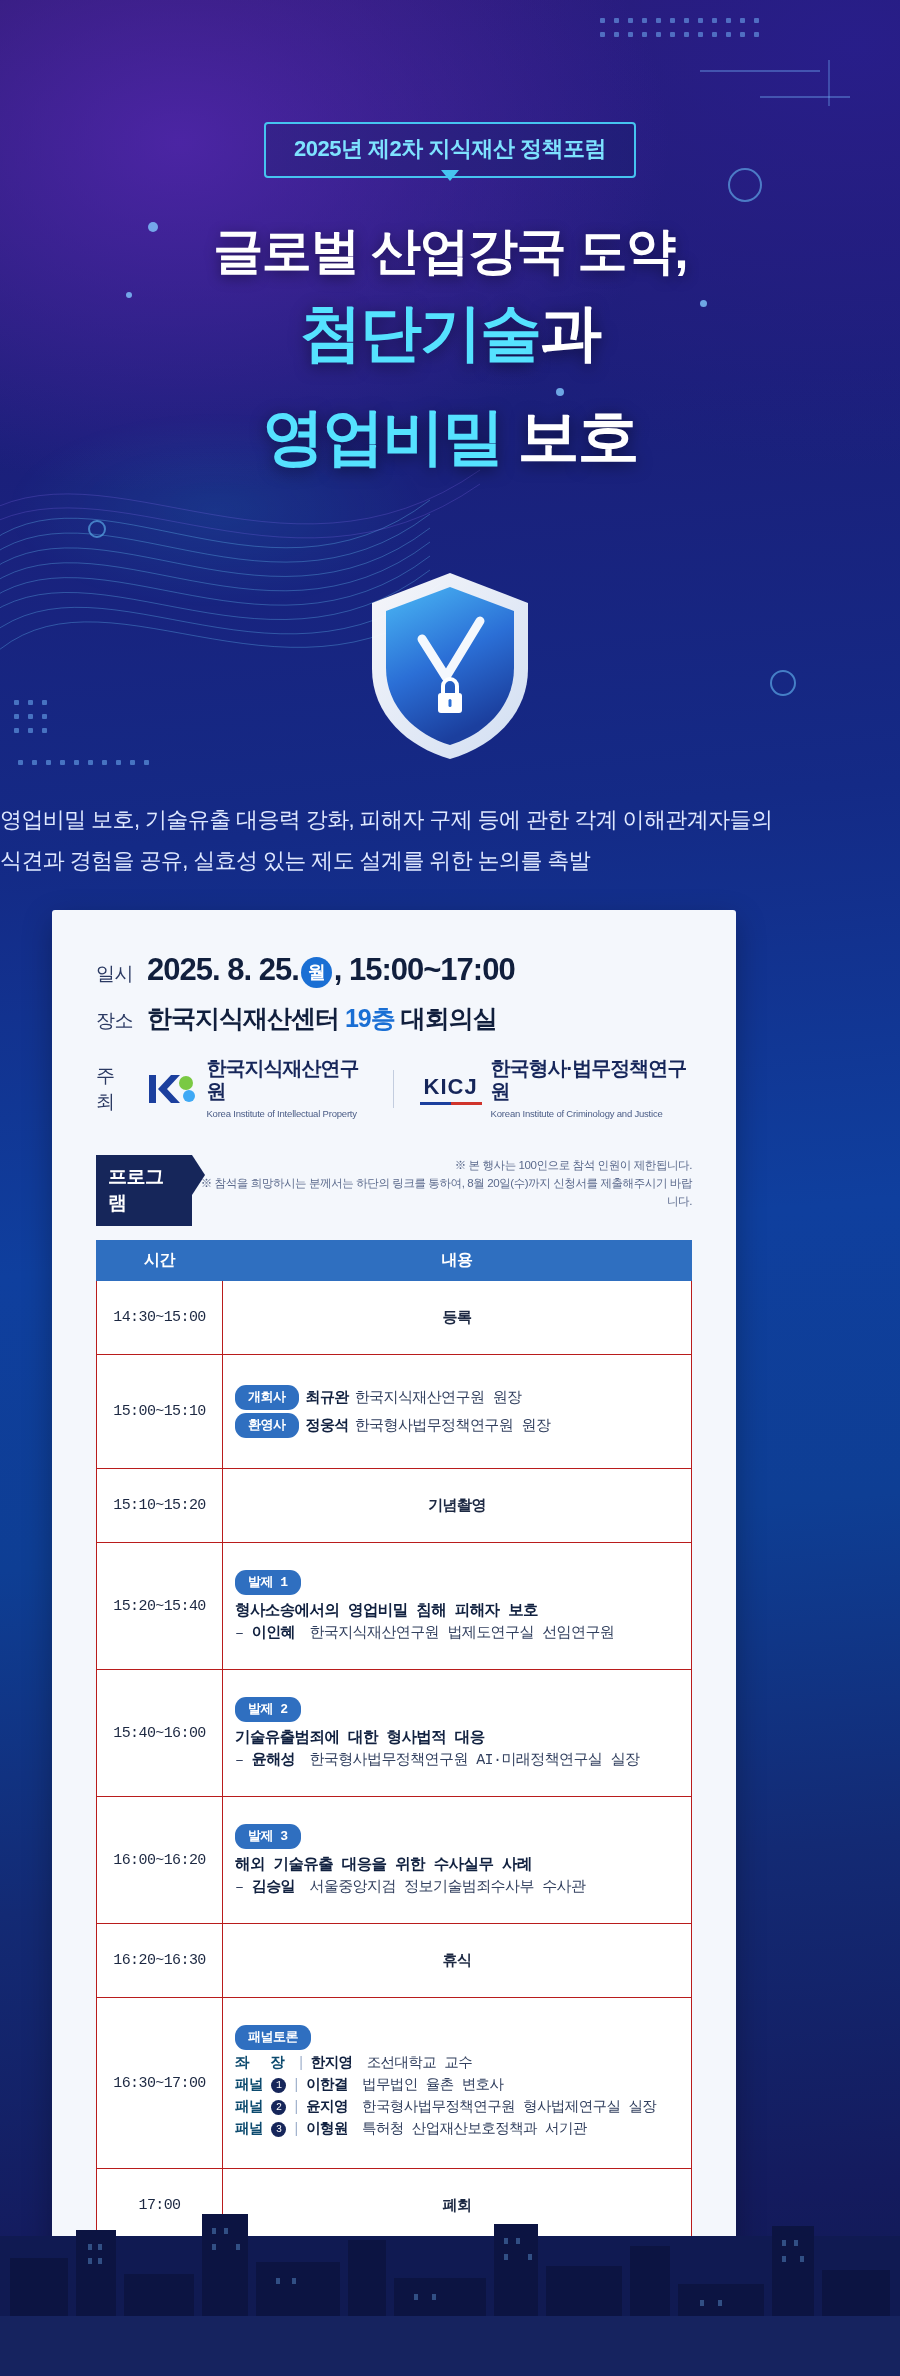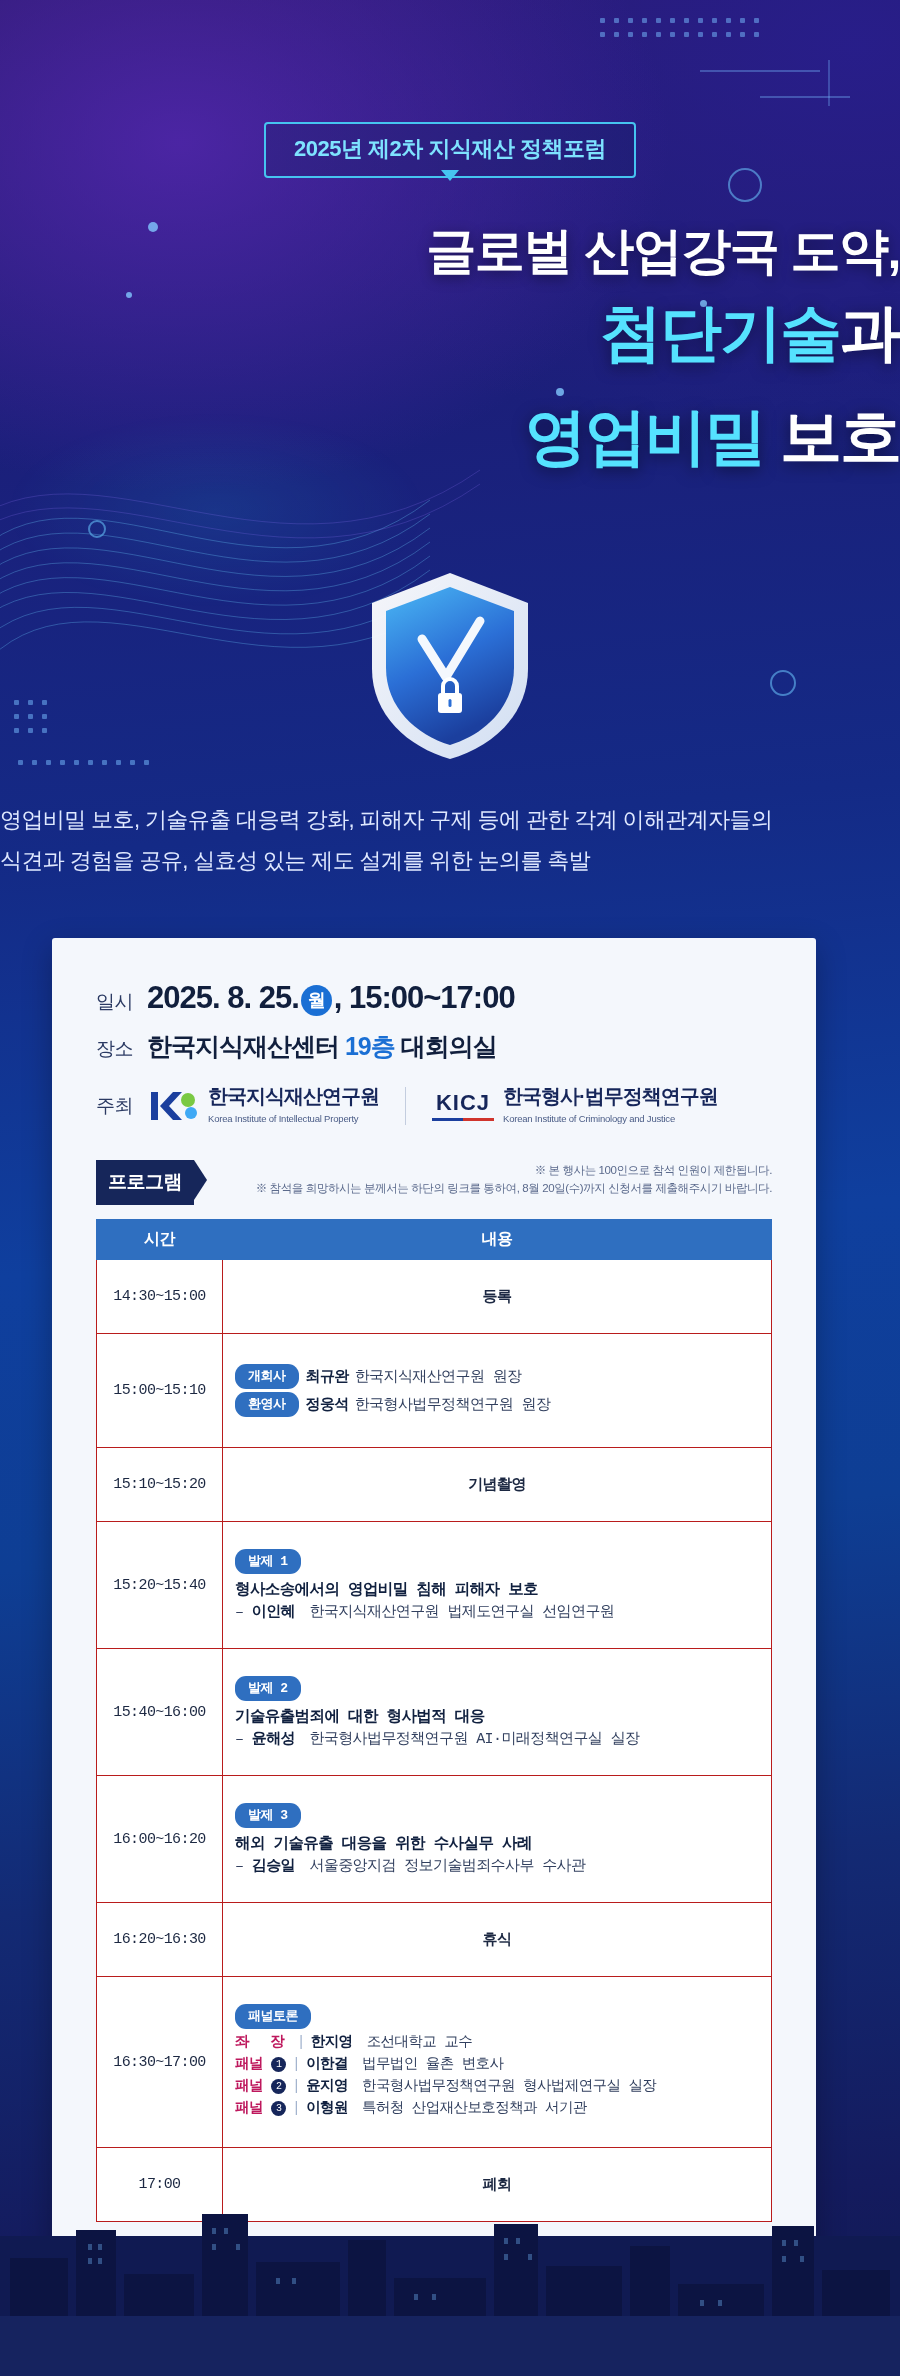--- a/index.html
+++ b/index.html
@@ -45,42 +45,42 @@
     padding:10px 28px 12px; color:#7ee3ff;
     font-size:22px; font-weight:bold; letter-spacing:-0.5px;
     background:rgba(10,30,90,0.25);
   }
   .badge-arrow {
     position:absolute; left:50%; transform:translateX(-50%); top:170px;
     width:0; height:0; border-left:9px solid transparent; border-right:9px solid transparent;
     border-top:11px solid #46c4f0;
   }
   
-  .headline { position:absolute; left:0; right:0; top:218px; text-align:right; }
+  .headline { position:absolute; left:0; right:0; top:218px; text-align:center; }
   .h-l1 {
     font-size:50px; font-weight:bold; color:#ffffff; letter-spacing:-1.5px;
     text-shadow:0 3px 14px rgba(0,0,0,0.45);
   }
   .h-l2 { font-size:62px; font-weight:bold; letter-spacing:-2px; margin-top:6px; text-shadow:0 3px 16px rgba(0,0,0,0.5); }
   .h-l3 { font-size:62px; font-weight:bold; letter-spacing:-2px; margin-top:20px; text-shadow:0 3px 16px rgba(0,0,0,0.5); }
   .cy { color:#55e2ff; }
   .wh { color:#ffffff; }
 
   
   .shield-wrap { position:absolute; left:50%; transform:translateX(-50%); top:565px; }
 
   
   .subtitle {
     position:absolute; left:0; right:0; top:800px; text-align:left;
     color:#dfe8ff; font-size:22px; line-height:1.85; letter-spacing:-0.6px;
   }
 
   
   .card {
-    position:absolute; left:52px; top:938px; width:764px;
+    position:absolute; left:52px; top:910px; width:684px;
     background:#f4f7fc; border-radius:3px;
     padding:42px 44px 40px;
     box-shadow:0 10px 30px rgba(0,0,0,0.28);
   }
   .info-row { display:flex; align-items:baseline; }
   .info-label { color:#2b3a63; font-size:19px; letter-spacing:-0.5px; margin-right:14px; }
   .when { font-size:31px; font-weight:bold; color:#111f3d; letter-spacing:-1px; }
   .mon {
     display:inline-block; width:31px; height:31px; line-height:31px; text-align:center;
     border-radius:50%; background:#1a6fd4; color:#fff; font-size:18px; font-weight:bold;
@@ -130,21 +130,21 @@
   .pill {
     display:inline-block; background:#2f6fc0; color:#fff; font-size:13px; font-weight:bold;
     border-radius:11px; padding:3px 13px 4px; letter-spacing:-0.5px; margin-right:7px;
   }
   .sp-line { display:flex; align-items:center; margin:3px 0; }
   .nm { font-weight:bold; color:#10203f; margin-right:6px; }
   .af { color:#32405f; }
   .topic { font-weight:bold; color:#10203f; font-size:15.5px; margin:5px 0 2px; }
   .dash { color:#32405f; }
   .panel-line { margin:3px 0; font-size:14.5px; }
-  .panel-label { color:#be185d; font-weight:bold; letter-spacing:-0.5px; }
+  .panel-label { color:#0c4a6e; font-weight:bold; letter-spacing:-0.5px; }
   .num-circle {
     display:inline-block; width:15px; height:15px; line-height:15px; text-align:center;
     border-radius:50%; background:#16265a; color:#fff; font-size:10px; vertical-align:1px;
   }
   .vbar { color:#9fb0cc; margin:0 6px; }
   .chair { letter-spacing:6px; }
 
   
   .apply-wrap { text-align:center; margin-top:30px; }
   .apply {

